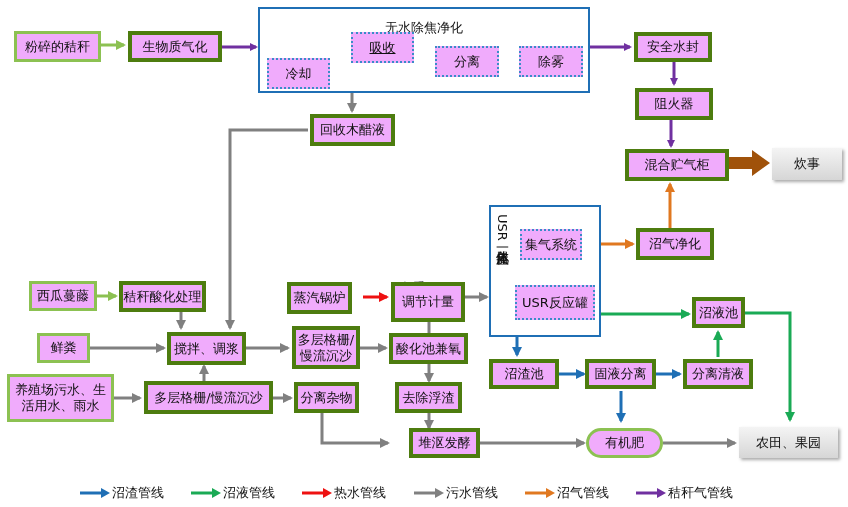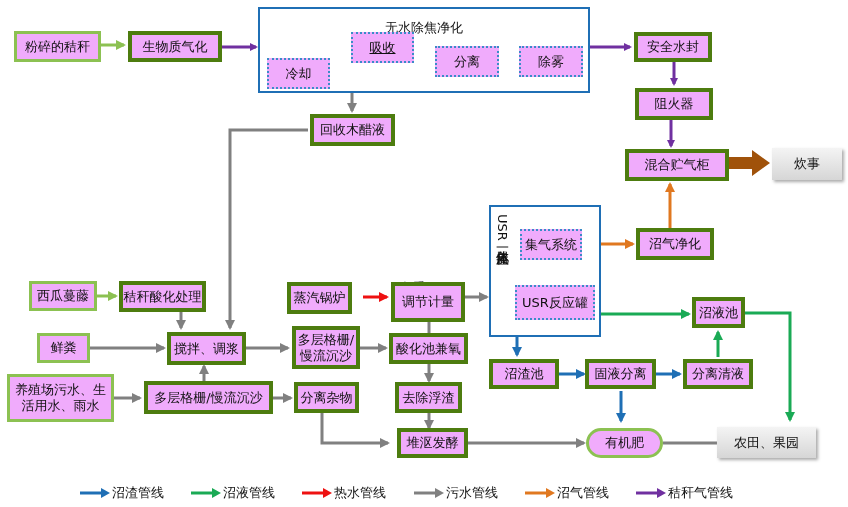--- a/index.html
+++ b/index.html
@@ -127,28 +127,28 @@
 <div class="node green" style="left:7px;top:374px;width:107px;height:48px;padding:0 4px;">养殖场污水、生活用水、雨水</div>
 <div class="node blue" style="left:144px;top:381px;width:129px;height:33px;">多层格栅/慢流沉沙</div>
 
 <div class="node blue" style="left:287px;top:282px;width:65px;height:32px;">蒸汽锅炉</div>
 <div class="note" style="left:363px;top:280px;width:28px;margin-left:37px;">冬季加热</div>
 <div class="node blue" style="left:391px;top:282px;width:74px;height:40px;">调节计量</div>
 <div class="node blue" style="left:292px;top:326px;width:68px;height:43px;">多层格栅/慢流沉沙</div>
 <div class="node blue" style="left:389px;top:333px;width:79px;height:31px;">酸化池兼氧</div>
 <div class="node blue" style="left:294px;top:382px;width:65px;height:31px;">分离杂物</div>
 <div class="node blue" style="left:395px;top:382px;width:67px;height:31px;">去除浮渣</div>
-<div class="node blue" style="left:397px;top:428px;width:71px;height:30px;">堆沤发酵</div>
+<div class="node blue" style="left:409px;top:428px;width:71px;height:30px;">堆沤发酵</div>
 
 <div class="node blue" style="left:489px;top:359px;width:70px;height:30px;">沼渣池</div>
 <div class="node blue" style="left:585px;top:359px;width:71px;height:30px;">固液分离</div>
 <div class="node blue" style="left:683px;top:359px;width:70px;height:30px;">分离清液</div>
 <div class="node blue" style="left:692px;top:297px;width:53px;height:31px;">沼液池</div>
 <div class="node green" style="left:586px;top:428px;width:77px;height:30px;border-radius:15px;">有机肥</div>
-<div class="node gray" style="left:717px;top:427px;width:99px;height:31px;">农田、果园</div>
+<div class="node gray" style="left:739px;top:427px;width:99px;height:31px;">农田、果园</div>
 
 <div class="legend" style="left:80px;">
   <svg width="30" height="10">
       <line x1="0" y1="5" x2="22" y2="5" stroke="#1f6fb5" stroke-width="3"></line>
       <path d="M21,0 L30,5 L21,10 z" fill="#1f6fb5"></path>
     </svg>
   <span>沼渣管线</span>
 </div>
 <div class="legend" style="left:191px;">
   <svg width="30" height="10">

